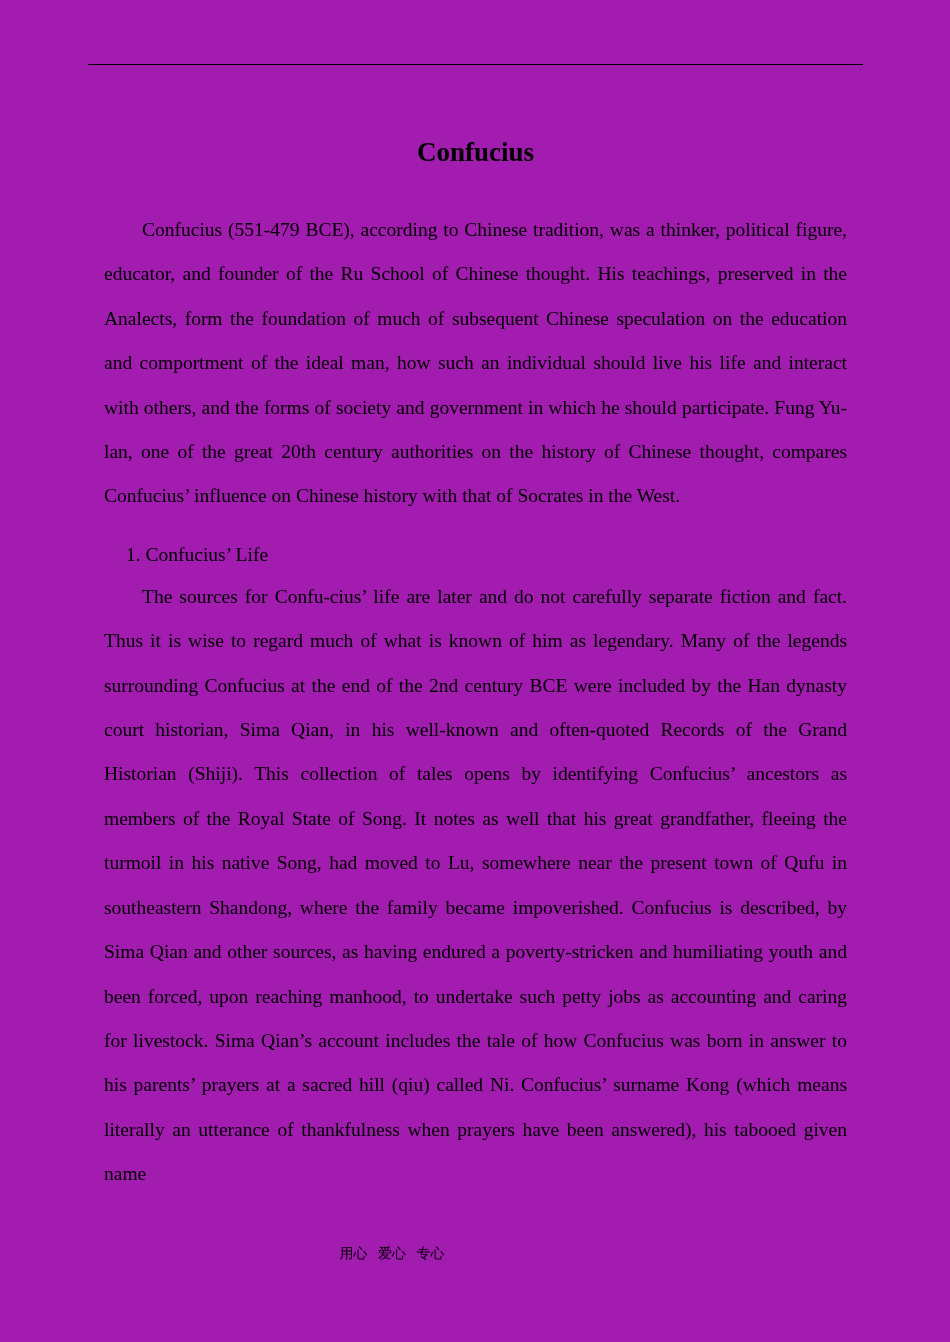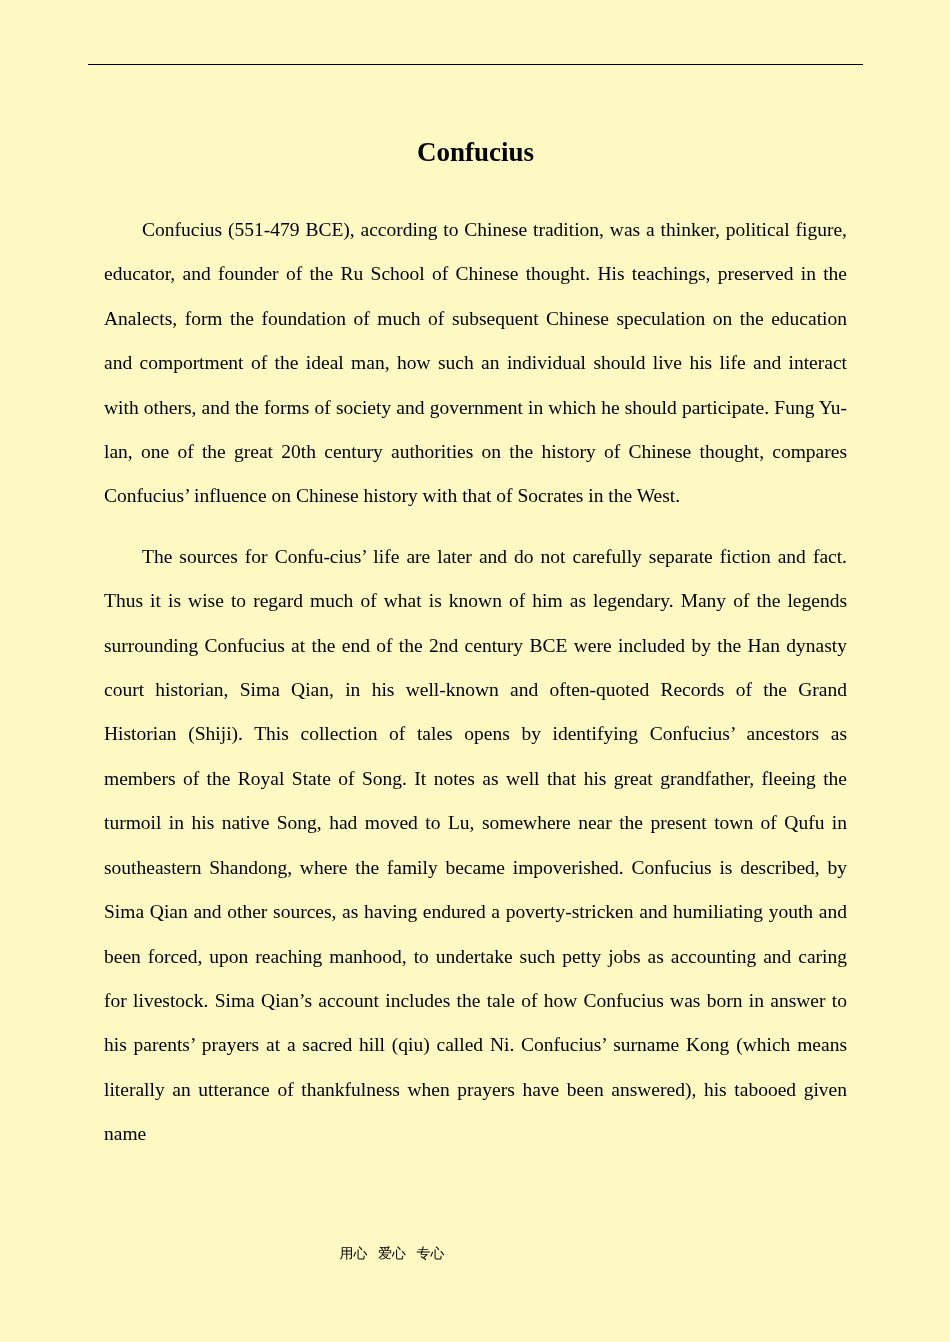--- a/index.html
+++ b/index.html
@@ -1,32 +1,33 @@
 <!DOCTYPE html>
 <html><head>
 <meta charset="utf-8">
 <style>
   html, body { margin: 0; padding: 0; background: #ffffff; }
   body { width: 950px; height: 1342px; position: relative; overflow: hidden; }
-  .page { position: absolute; left: 0; top: 0; width: 950px; height: 1342px; background: #fef9c3; }
+  .page { position: absolute; left: 0; top: 0; width: 950px; height: 1342px; background: #a21caf; }
   .header-rule { position: absolute; left: 88px; top: 64px; width: 775px; height: 0; border-top: 1.5px solid #000; }
   .title { position: absolute; left: 88px; top: 134px; width: 775px; text-align: center;
            font-family: "Liberation Serif", serif; font-weight: bold; font-size: 27px; color: #000; line-height: 36px; }
   .body { position: absolute; left: 88px; top: 192px; width: 775px;
           font-family: "Liberation Serif", serif; font-size: 19.5px; color: #000; }
   .para { margin: 16px; text-align: justify; text-align-last: left; text-indent: 38px; line-height: 44.4px; }
   .heading { margin: 0; text-indent: 38px; line-height: 40px; margin-top: 0px; }
   .para2 { margin-top: 0px; }
   .footer { position: absolute; left: 0; top: 1245px; width: 784px; text-align: center;
             font-family: "DejaVu Sans", sans-serif; font-size: 14px; color: #000; word-spacing: 6px; }
 </style>
 </head>
 <body>
 
 <div class="page">
   <div class="header-rule"></div>
   <div class="title">Confucius</div>
   <div class="body">
     <p class="para">Confucius (551-479 BCE), according to Chinese tradition, was a thinker, political figure, educator, and founder of the Ru School of Chinese thought. His teachings, preserved in the Analects, form the foundation of much of subsequent Chinese speculation on the education and comportment of the ideal man, how such an individual should live his life and interact with others, and the forms of society and government in which he should participate. Fung Yu-lan, one of the great 20th century authorities on the history of Chinese thought, compares Confucius’ influence on Chinese history with that of Socrates in the West.</p>
+    <p class="heading">1. Confucius’ Life</p>
     <p class="para para2">The sources for Confu-cius’ life are later and do not carefully separate fiction and fact. Thus it is wise to regard much of what is known of him as legendary. Many of the legends surrounding Confucius at the end of the 2nd century BCE were included by the Han dynasty court historian, Sima Qian, in his well-known and often-quoted Records of the Grand Historian (Shiji). This collection of tales opens by identifying Confucius’ ancestors as members of the Royal State of Song. It notes as well that his great grandfather, fleeing the turmoil in his native Song, had moved to Lu, somewhere near the present town of Qufu in southeastern Shandong, where the family became impoverished. Confucius is described, by Sima Qian and other sources, as having endured a poverty-stricken and humiliating youth and been forced, upon reaching manhood, to undertake such petty jobs as accounting and caring for livestock. Sima Qian’s account includes the tale of how Confucius was born in answer to his parents’ prayers at a sacred hill (qiu) called Ni. Confucius’ surname Kong (which means literally an utterance of thankfulness when prayers have been answered), his tabooed given name</p>
   </div>
   <div class="footer">用心 爱心 专心</div>
 </div>
 
 </body></html>

